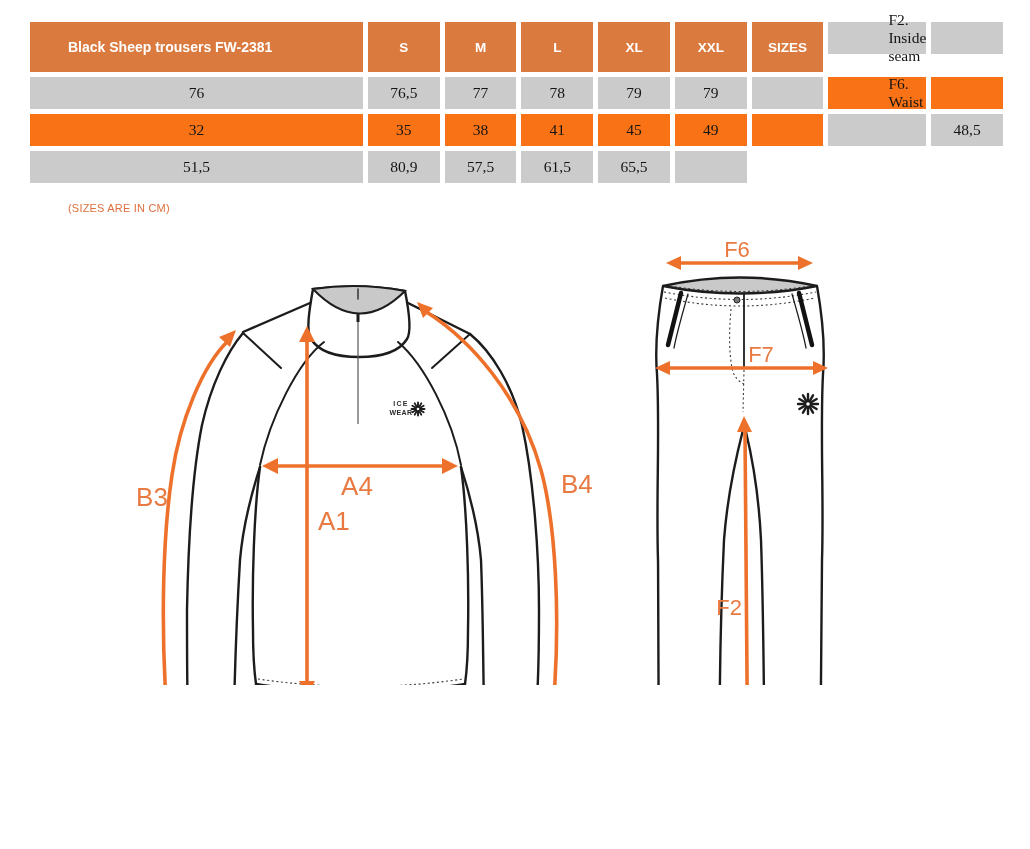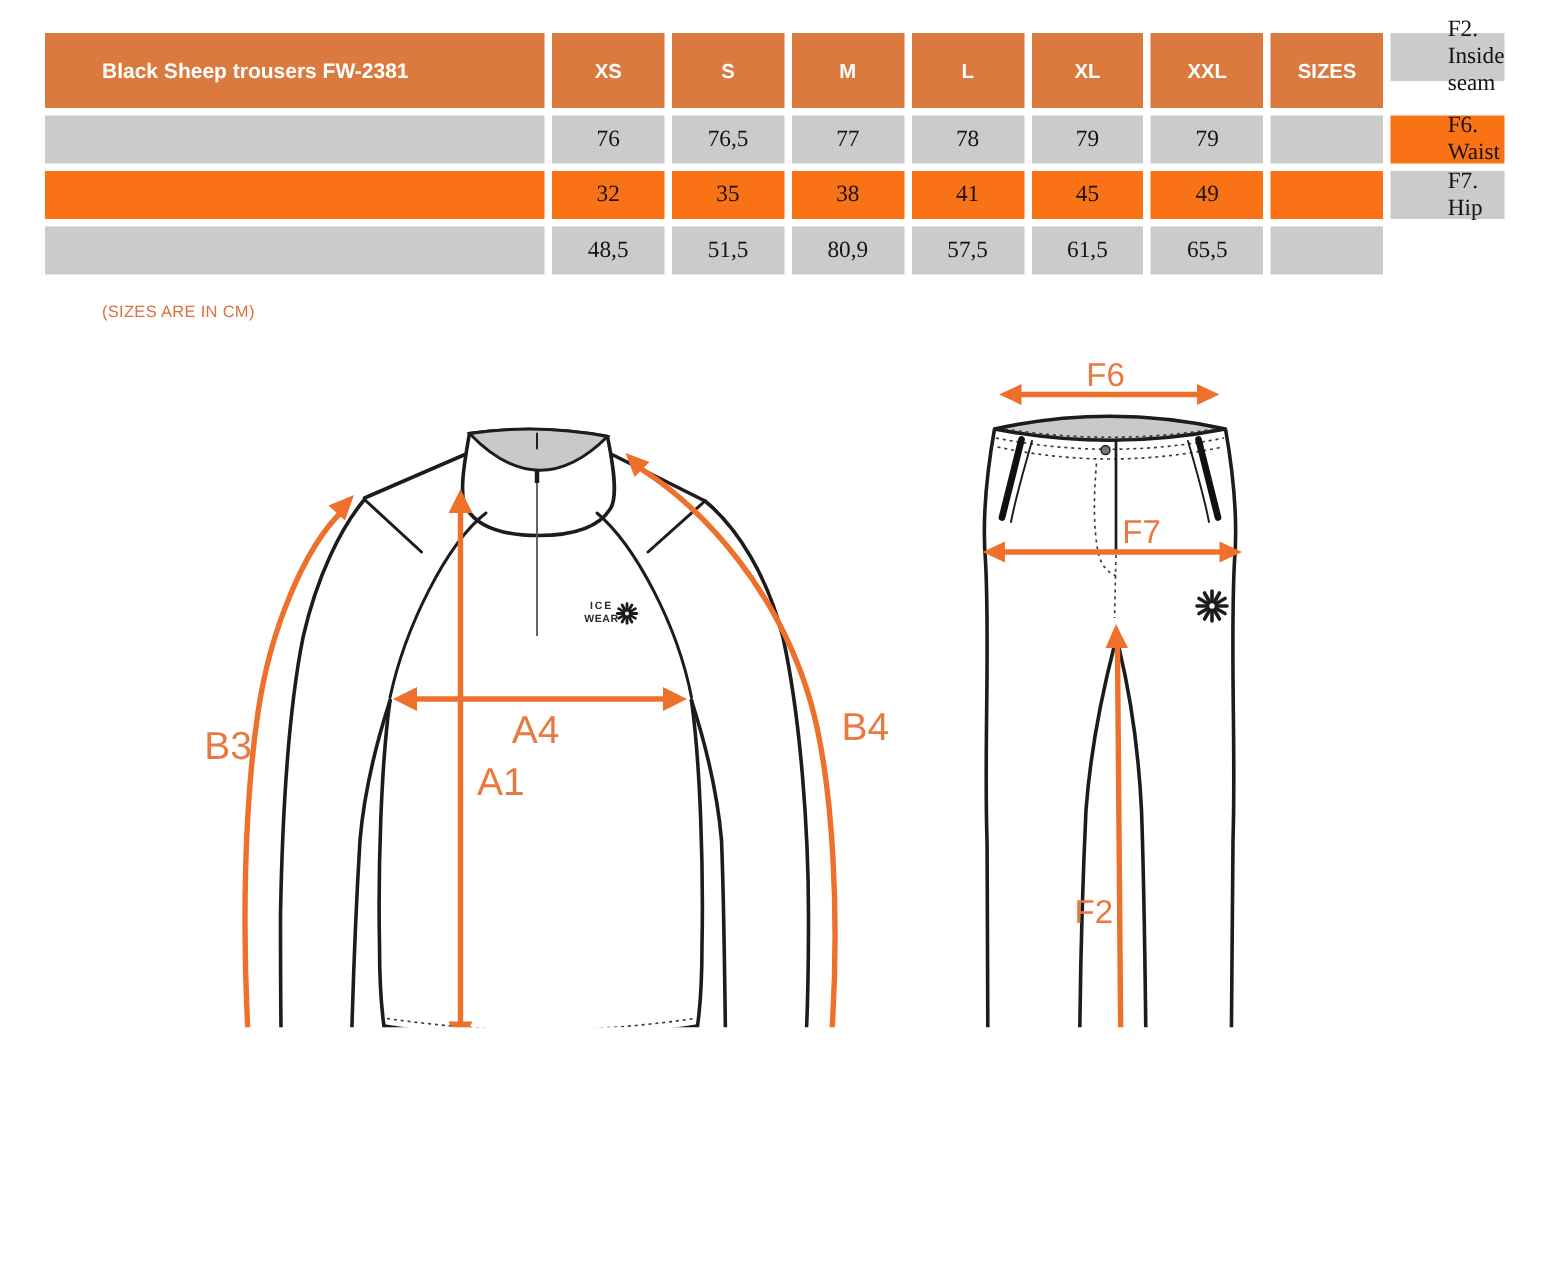--- a/index.html
+++ b/index.html
@@ -6,21 +6,21 @@
   .page{position:relative;width:1030px;height:685px;background:#ffffff;overflow:hidden;
         font-family:"Liberation Sans",sans-serif;}
   
   .size-table{position:absolute;left:30px;top:22px;width:973px;display:grid;
               grid-template-columns:333px repeat(8,1fr);gap:5px;}
   .th{background:#DB7A3E;color:#fff;font-weight:bold;font-size:13.5px;height:50px;
       display:flex;align-items:center;justify-content:center;}
   .th.title{justify-content:flex-start;padding-left:38px;font-size:14px;box-sizing:border-box;}
   .td{height:32px;display:flex;align-items:center;justify-content:center;
       font-family:"Liberation Serif",serif;font-size:15.5px;color:#141414;box-sizing:border-box;}
-  .td.label{justify-content:flex-start;padding-left:38px;}
+  .td.label{justify-content:flex-start;padding-left:60px;}
   .rd{background:#CBCBCB;}
   .rl{background:#f97316;}
   
   .note{position:absolute;left:68px;top:202px;color:#DF6F3C;font-size:11px;letter-spacing:.2px;}
   
   .diagram{position:absolute;left:0;top:230px;}
   .outline{fill:none;stroke:#1c1c1c;stroke-width:2.4;stroke-linecap:round;stroke-linejoin:round;}
   .thin{fill:none;stroke:#1c1c1c;stroke-width:1.3;stroke-linecap:round;}
   .dotted{fill:none;stroke:#3a3a3a;stroke-width:1.1;stroke-dasharray:2 2.6;}
   .arrow{fill:none;stroke:#ED712A;stroke-width:3.6;stroke-linecap:round;}
@@ -29,21 +29,20 @@
   .mlabel.sm{font-size:22px;}
   .logo-text{font-family:"Liberation Sans",sans-serif;fill:#2a2a2a;font-weight:bold;}
 </style>
 </head>
 <body>
 
 <div class="page">
 
   <div class="size-table">
     <div class="th title">Black Sheep trousers FW-2381</div>
-    <div class="th">XS</div>
     <div class="th">S</div>
     <div class="th">M</div>
     <div class="th">L</div>
     <div class="th">XL</div>
     <div class="th">XXL</div>
     <div class="th">SIZES</div>
 
     <div class="td label rd">F2. Inside seam</div>
     <div class="td rd"></div>
     <div class="td rd">76</div>
@@ -57,21 +56,20 @@
     <div class="td label rl">F6. Waist</div>
     <div class="td rl"></div>
     <div class="td rl">32</div>
     <div class="td rl">35</div>
     <div class="td rl">38</div>
     <div class="td rl">41</div>
     <div class="td rl">45</div>
     <div class="td rl">49</div>
     <div class="td rl"></div>
 
-    <div class="td label rd">F7. Hip</div>
     <div class="td rd"></div>
     <div class="td rd">48,5</div>
     <div class="td rd">51,5</div>
     <div class="td rd">80,9</div>
     <div class="td rd">57,5</div>
     <div class="td rd">61,5</div>
     <div class="td rd">65,5</div>
     <div class="td rd"></div>
   </div>
 

